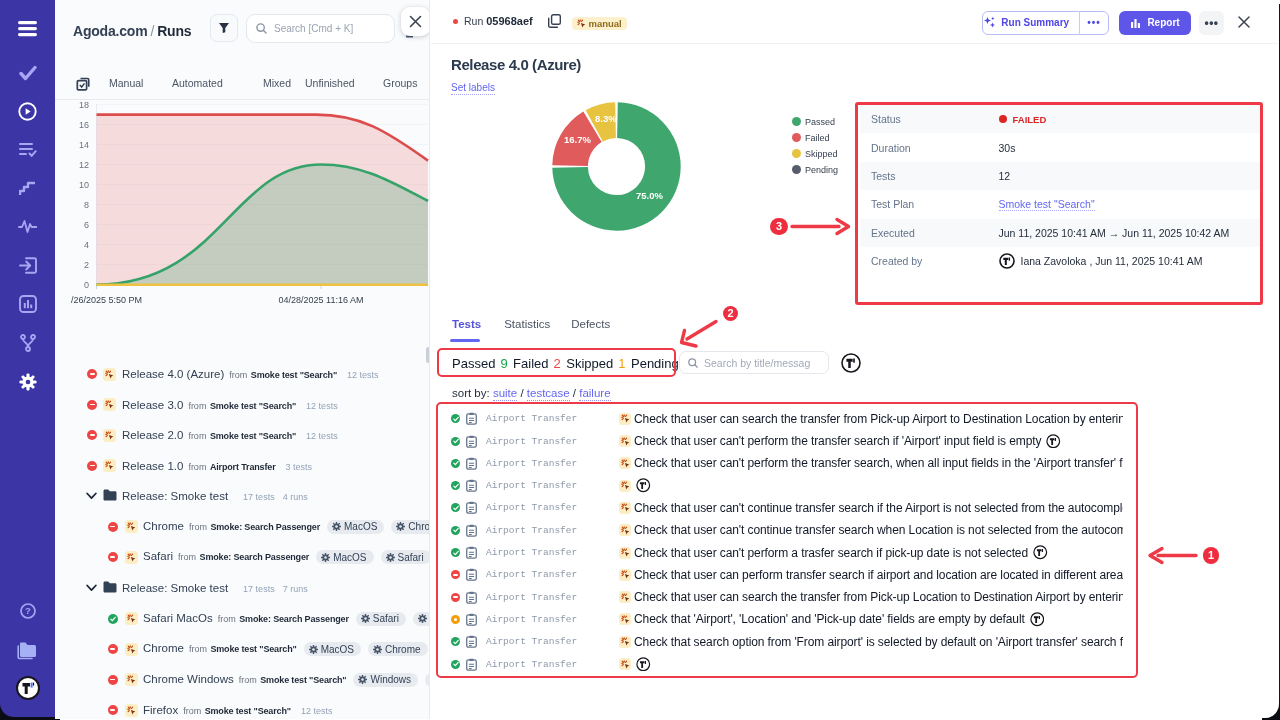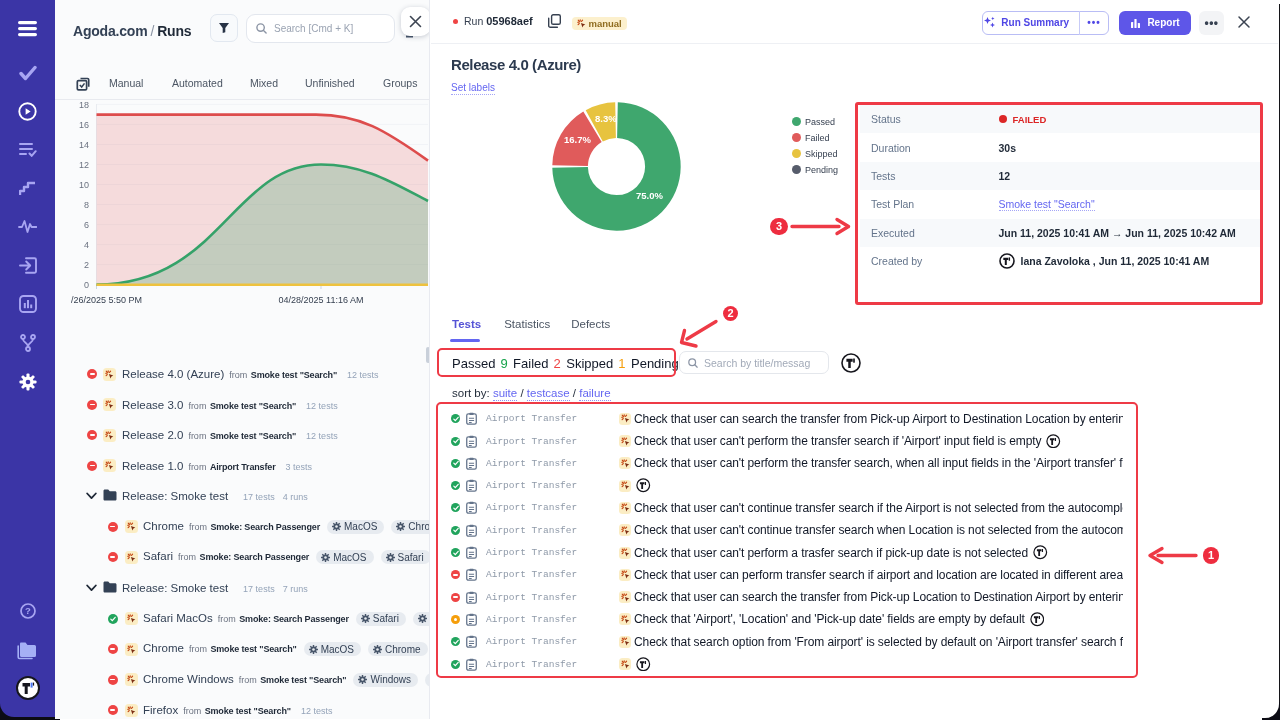--- a/index.html
+++ b/index.html
@@ -37,21 +37,21 @@
 #mheader{position:absolute;left:0;top:0;width:847px;height:44px;border-bottom:1px solid #eef0f4}
 #mtitle{position:absolute;left:20px;top:56px;font-size:15px;font-weight:bold;color:#2c3a4f;letter-spacing:-0.4px}
 #setlabels{position:absolute;left:20px;top:82px;font-size:10px;color:#6466f1;border-bottom:1px dotted #a5a6f6;padding-bottom:1px}
 .runid{position:absolute;left:22px;top:15px;font-size:10.5px;color:#374151}.runid b{font-size:11px;color:#1f2937}
 .hbtn{position:absolute;display:flex;align-items:center;justify-content:center;border-radius:6px;font-size:10px;white-space:nowrap}
 
 #itable{position:absolute;left:428.5px;top:105px;width:400px;height:199px;font-size:10.5px}
 .irow{position:relative;width:100%;height:28.4px;display:flex;align-items:center}
 .irow:nth-child(odd){background:#f7f9fb}
 .ilab{width:139px;padding-left:11.5px;color:#64748b;flex:none}
-.ival{color:#1f2937;font-weight:700;font-size:10.5px;display:flex;align-items:center;white-space:nowrap}
+.ival{color:#1f2937;font-weight:400;font-size:10.5px;display:flex;align-items:center;white-space:nowrap}
 
 #mtabs{position:absolute;left:21px;top:318px;font-size:11.5px;color:#4b5563}
 #mtabs b{color:#5553d6;font-weight:600}
 #tabline{position:absolute;left:19px;top:339px;width:30px;height:3px;background:#6366f1;border-radius:2px}
 #counts{position:absolute;left:21px;top:356px;font-size:13px;color:#111827;font-weight:500}
 #counts i{font-style:normal;padding:0 5.5px 0 5px}
 #msearch{position:absolute;left:248px;top:351px;width:150px;height:23px;border:1px solid #e4e7ec;border-radius:7px;background:#fff;display:flex;align-items:center;padding-left:8px;color:#a2aab8;font-size:10.5px}
 #tbtn{position:absolute;left:410px;top:352.5px}
 #sortby{position:absolute;left:21px;top:387px;font-size:11.5px;color:#1f2937}
 #sortby a{color:#6466f1;border-bottom:1.5px dotted #8f94f3;padding-bottom:1px}
@@ -192,21 +192,21 @@
         </svg>
       </div>
 <div id="ptabs">
 <svg style="position:absolute;left:21px;top:7px" width="14" height="14" viewBox="0 0 14 14">
           <path d="M4.5 1.5h7A1.2 1.2 0 0112.7 2.7v7" stroke="#334155" stroke-width="1.7" fill="none"></path>
           <rect x="1.3" y="3.6" width="9.3" height="9.3" rx="1.2" stroke="#334155" stroke-width="1.7" fill="none"></rect>
           <path d="M3.8 8l1.9 2 2.8-3.6" stroke="#334155" stroke-width="1.5" fill="none"></path>
         </svg>
 <span style="left:54px">Manual</span>
         <span style="left:117px">Automated</span>
-        <span style="left:195px">Mixed</span>
+        <span style="left:208px">Mixed</span>
         <span style="left:250px">Unfinished</span>
         <span style="left:328px">Groups</span>
 </div>
 <svg id="chart" style="position:absolute;left:0;top:100px" width="375" height="212" viewBox="0 0 375 212">
 <g stroke="#f1f3f7" stroke-width="1">
 <path d="M41.5 4.4H373M41.5 24.4H373M41.5 44.5H373M41.5 64.5H373M41.5 84.5H373M41.5 104.5H373M41.5 124.6H373M41.5 144.6H373M41.5 164.6H373M41.5 184.6H373"></path>
 </g>
 <path d="M41.5 4H41.5V185" stroke="#e8ebf0"></path>
 <path d="M41.5 185v4M266 185v4" stroke="#cbd5e1"></path>
 <path d="M41.5 14.6 L261 14.6 C305 14.6 330 30 373 60.6 L373 184.6 L41.5 184.6 Z" fill="rgba(221,76,76,0.18)"></path>

